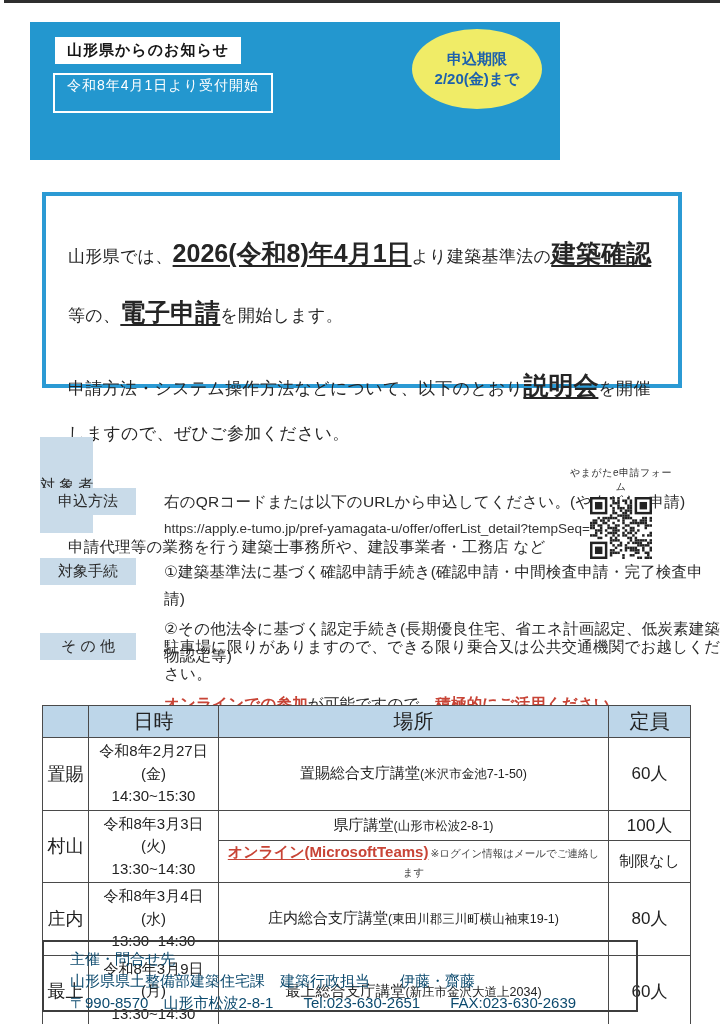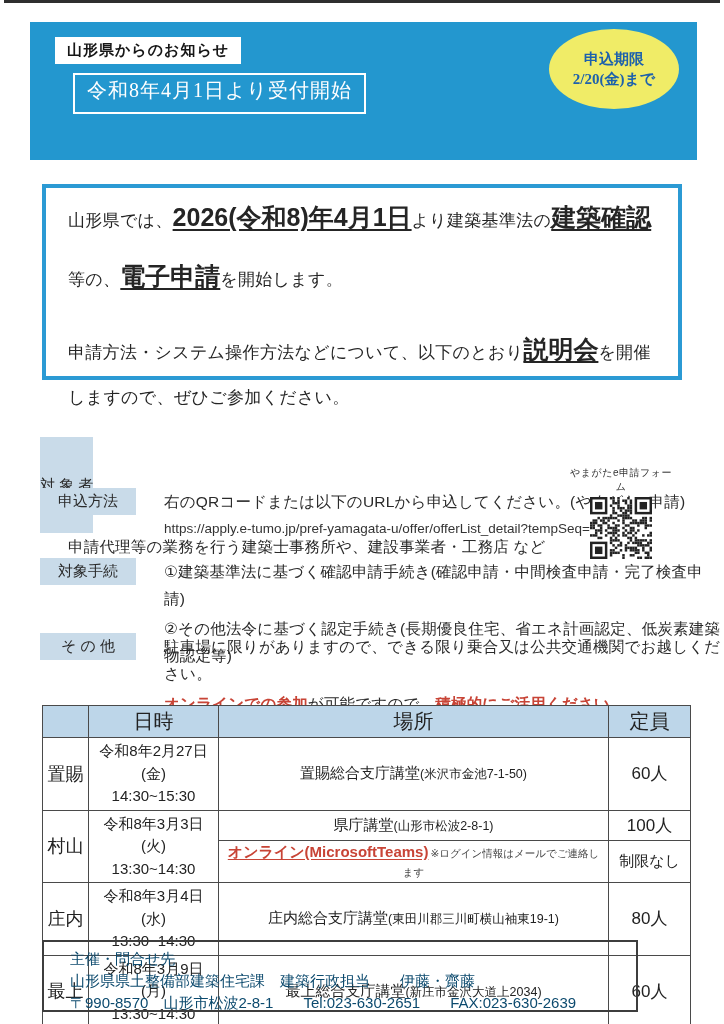--- a/index.html
+++ b/index.html
@@ -5,44 +5,44 @@
   * { margin:0; padding:0; box-sizing:border-box; }
   html,body { background:#e8e8e8; }
   .page {
     position:relative; width:724px; height:1024px; margin:0 auto;
     background:#fff; overflow:hidden;
     font-family:"Liberation Sans","DejaVu Sans",sans-serif; color:#222;
   }
   .scanline { position:absolute; top:0; left:4px; width:716px; height:3px; background:#2f2f2f; }
 
   
-  .band { position:absolute; left:30px; top:22px; width:667px; height:138px; background:var(--band,#2397CF);font-family:Liberation Serif, serif; }
+  .band { position:absolute; left:30px; top:22px; width:530px; height:138px; background:var(--band,#2397CF); }
   .notice {
     position:absolute; left:25px; top:15px; background:#fff; color:#161616;
     font-size:15px; font-weight:bold; padding:4px 12px; letter-spacing:1px;
   }
   .badge {
     position:absolute; right:18px; top:7px; width:130px; height:80px;
     background:var(--badge-bg,#F0EC67); border-radius:50%;
     display:flex; flex-direction:column; align-items:center; justify-content:center;
     color:var(--badge-text,#1D61AC); font-weight:bold; font-size:15px; line-height:1.35;
   }
   .subtitle {
     position:absolute; left:23px; top:51px; border:2px solid #fff; color:#fff;
-    font-size:20px; padding:2px 12px 8px; letter-spacing:1px;margin-left:20px;
+    font-size:14px; padding:2px 12px 16px; letter-spacing:1px;
   }
   .band-title {
     position:absolute; left:0; top:88px; width:100%; text-align:center;
     color:#fff; font-size:33px; font-weight:bold; letter-spacing:3px; white-space:nowrap;margin-top:47px;
   }
 
   
   .introbox {
-    position:absolute; left:42px; top:184px; width:640px; height:196px;
-    border:4px solid var(--border-blue,#2597D0); background:#fff; padding:0 20px 0 22px;
+    position:absolute; left:42px; top:192px; width:640px; height:196px;
+    border:4px solid var(--border-blue,#2597D0); background:#fff; padding:28px 20px 0 22px;
   }
   .intro-p { font-size:17px; color:#252525; line-height:2.35; letter-spacing:0.3px; }
   .intro-p + .intro-p { margin-top:14px; }
   .big { font-size:25px; font-weight:bold; text-decoration:underline; text-underline-offset:3px; letter-spacing:0; }
 
   
   .section { position:absolute; left:40px; display:flex; align-items:flex-start; }
   .sec-label {
     flex:0 0 96px; height:27px; background:var(--label-bg,#C9DBE9);
     display:flex; align-items:center; justify-content:center;

